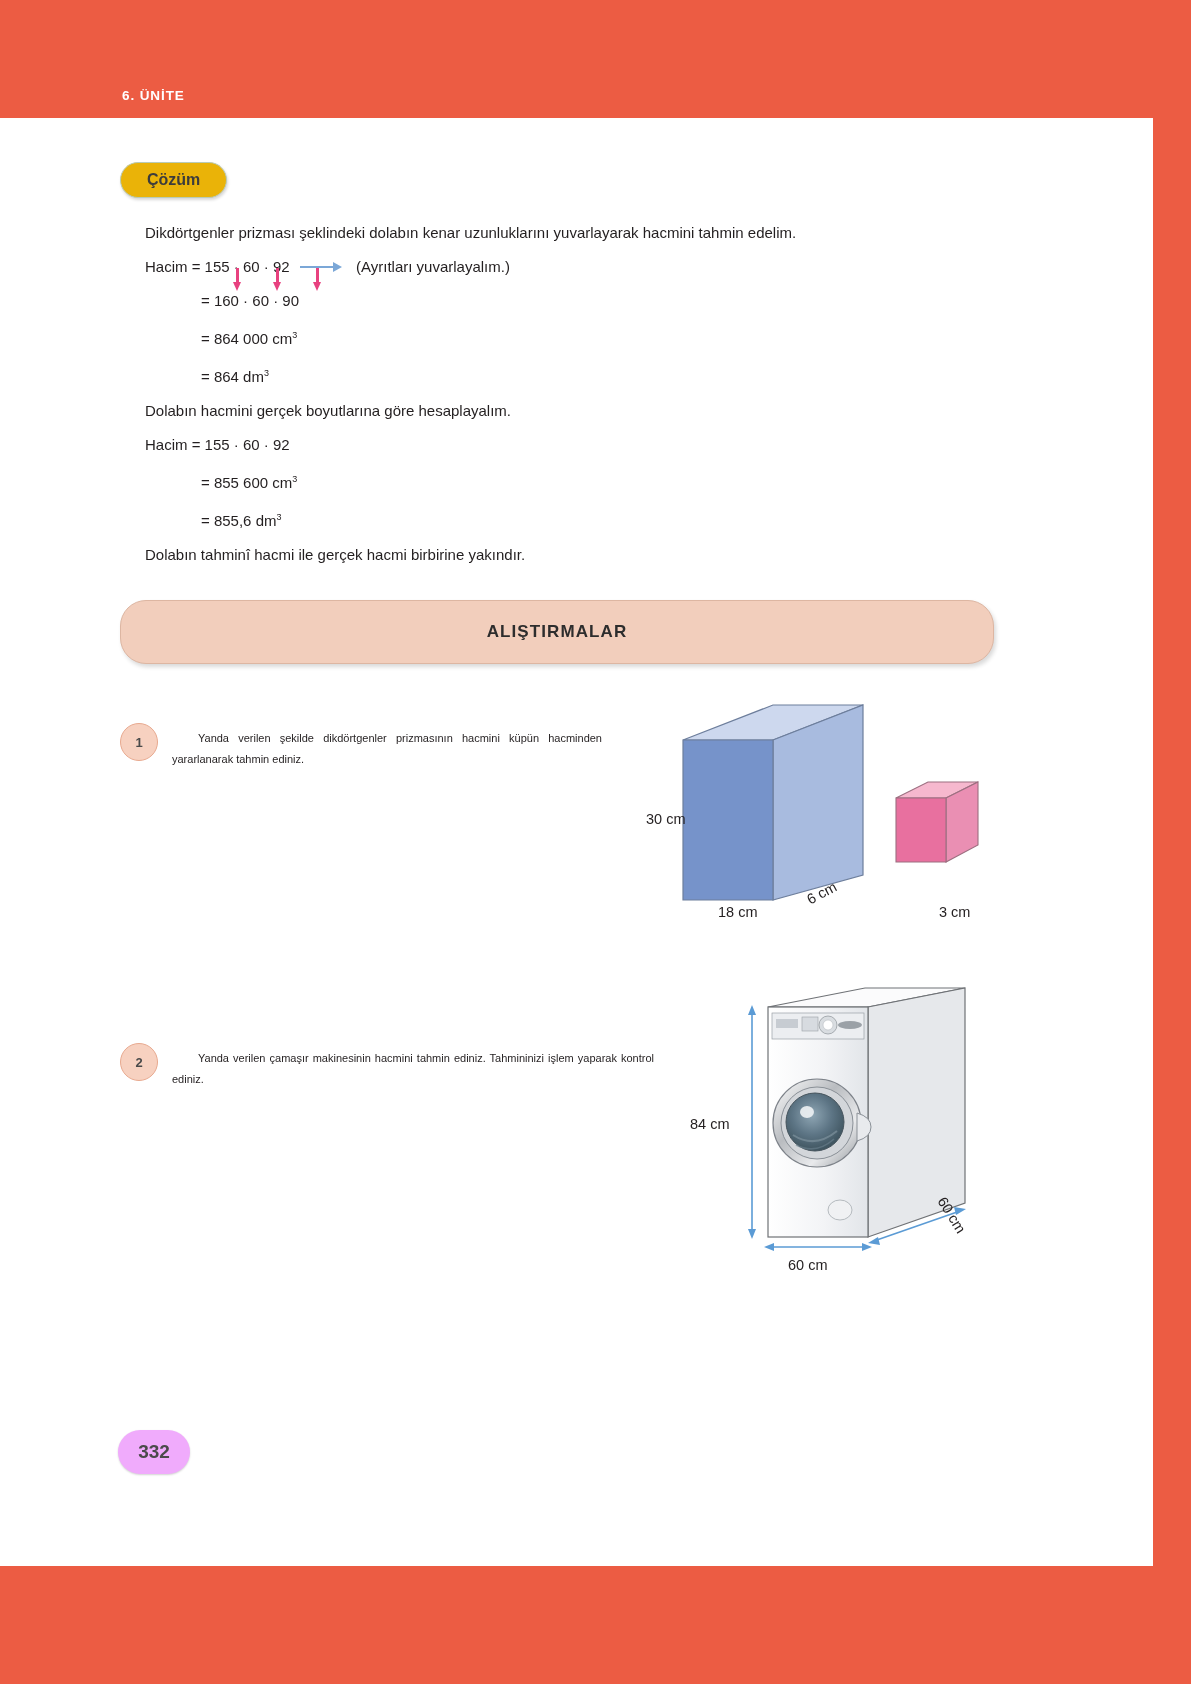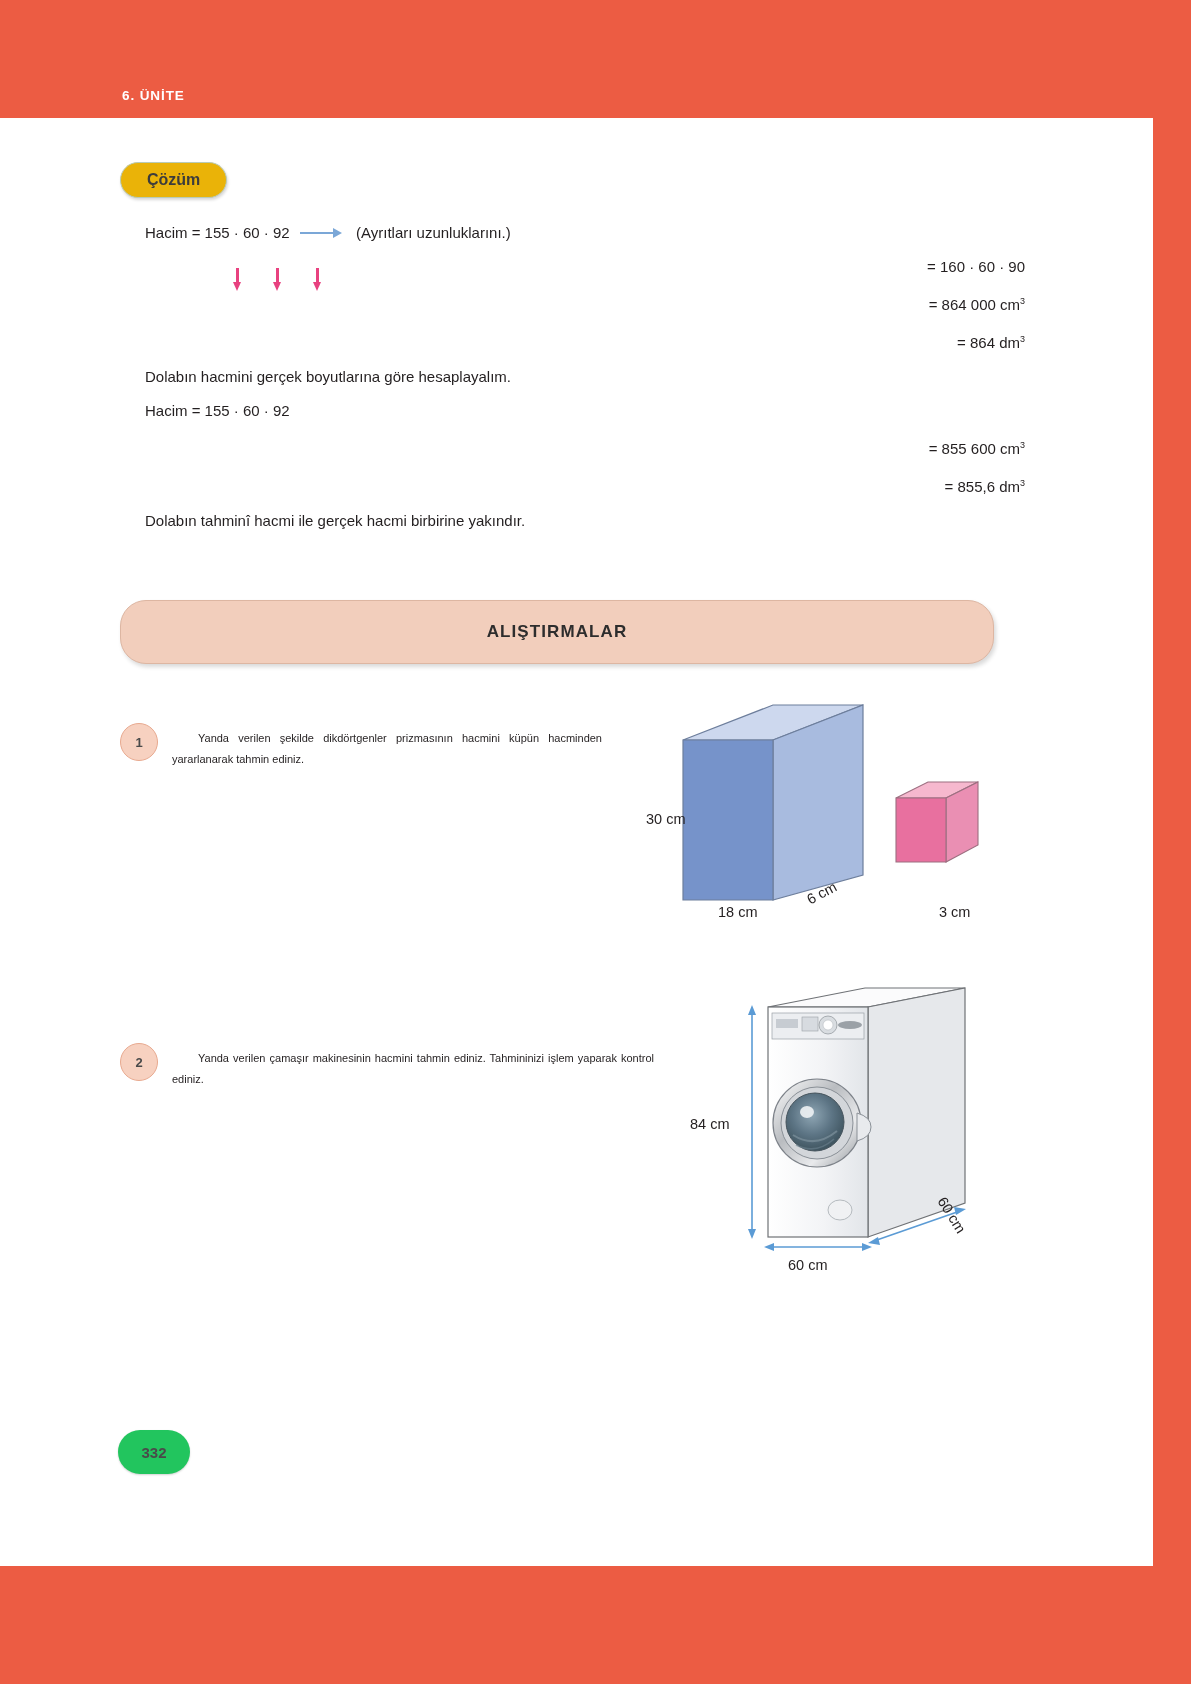--- a/index.html
+++ b/index.html
@@ -31,39 +31,39 @@
   }
 
   
   .bottombar{
     position:absolute;left:0;bottom:0;width:1191px;height:118px;
     background:#ec5c43;
   }
   .page-number{
     position:absolute;left:118px;top:1430px;
     width:72px;height:44px;border-radius:22px;
-    background:#22c55e;
+    background:#f0abfc;
     display:flex;align-items:center;justify-content:center;
-    font-size:15px;font-weight:bold;color:#4a4a4a;
+    font-size:19px;font-weight:bold;color:#4a4a4a;
     box-shadow:0 1px 2px rgba(0,0,0,.18);
   }
 
   
   .cozum{
     position:absolute;left:120px;top:162px;
     padding:8px 26px;border-radius:20px;
     background:#eab308;border:1px solid #b9cbb6;
     font-size:16px;font-weight:bold;color:#3c3c3c;
     box-shadow:1px 2px 3px rgba(0,0,0,.16);
   }
 
   
   .sol{position:absolute;left:145px;top:222px;width:880px;color:#231f20;}
   .sol .line{font-size:15px;line-height:22px;margin-bottom:12px;white-space:nowrap;}
-  .sol .ind1{padding-left:56px;text-align:right;}
+  .sol .ind1{padding-left:56px;}
   .eqrow{position:relative;}
   sup{font-size:9px;vertical-align:super;}
   .harrow{display:inline-block;width:44px;height:10px;position:relative;margin:0 8px 0 6px;}
   .harrow .shaft{position:absolute;left:0;top:4px;width:36px;height:1.6px;background:#7ba7d7;}
   .harrow .head{position:absolute;left:33px;top:0;width:0;height:0;
     border-top:5px solid transparent;border-bottom:5px solid transparent;border-left:9px solid #7ba7d7;}
 
   .downarrows{position:absolute;left:201px;top:268px;width:140px;height:26px;}
   .darrow{position:absolute;top:0;width:9px;height:24px;}
   .darrow .shaft{position:absolute;left:3.4px;top:0;width:2.2px;height:16px;background:#e8417f;}
@@ -106,27 +106,28 @@
 <div class="page">
 
   <div class="paper"></div>
 
   <div class="topbar"></div>
   <div class="unit-label">6. ÜNİTE</div>
 
   <div class="cozum">Çözüm</div>
 
   <div class="sol">
+    <div class="line">Dikdörtgenler prizması şeklindeki dolabın kenar uzunluklarını yuvarlayarak hacmini tahmin edelim.</div>
 
     <div class="line eqrow">
       <span>Hacim = 155 · 60 · 92</span>
       <span class="harrow">
         <span class="shaft"></span><span class="head"></span>
       </span>
-      <span>(Ayrıtları uzunluklarını.)</span>
+      <span>(Ayrıtları yuvarlayalım.)</span>
     </div>
 
     <div class="line ind1">= 160 · 60 · 90</div>
 
     <div class="line ind1">
       <span>= 864 000 cm</span><sup>3</sup>
     </div>
 
     <div class="line ind1">
       <span>= 864 dm</span><sup>3</sup>

